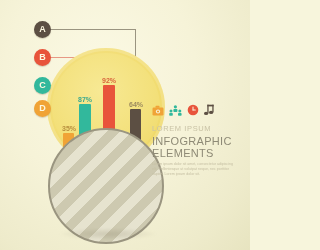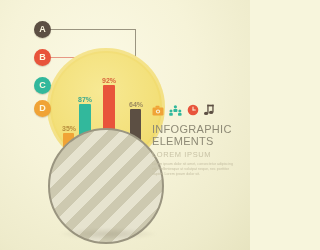--- a/index.html
+++ b/index.html
@@ -228,23 +228,23 @@
         <svg width="11" height="12" viewBox="0 0 11 12">
           <rect x="3.3" y="0.7" width="1.3" height="8.6" fill="#5c4f43"></rect>
           <rect x="8.3" y="0.7" width="1.3" height="7.6" fill="#5c4f43"></rect>
           <rect x="3.3" y="0.7" width="6.3" height="1.7" fill="#5c4f43"></rect>
           <ellipse cx="2.1" cy="9.4" rx="2.1" ry="1.6" fill="#5c4f43"></ellipse>
           <ellipse cx="7.1" cy="8.4" rx="2.1" ry="1.6" fill="#5c4f43"></ellipse>
         </svg>
       </span>
     </div>
 
+    <div id="subtitle">LOREM IPSUM</div>
+
     <div id="title">
       <span>INFOGRAPHIC</span><br>
       <span>ELEMENTS</span>
     </div>
 
-    <div id="subtitle">LOREM IPSUM</div>
-
     <div id="body">Lorem ipsum dolor sit amet, consectetur adipiscing elit. Pellentesque ut volutpat neque, nec porttitor sapien. Lorem ipsum dolor sit.</div>
   </div>
 
 </div>
 
 </body></html>

